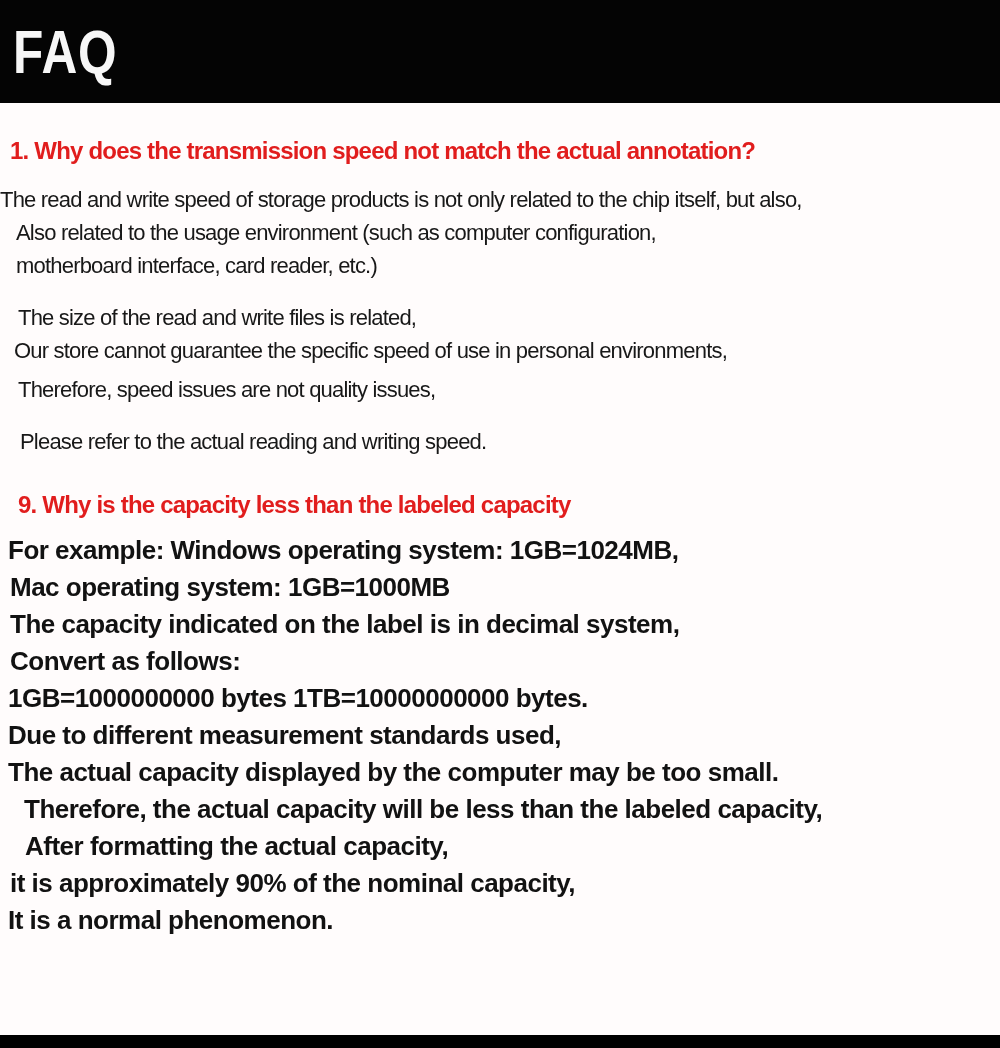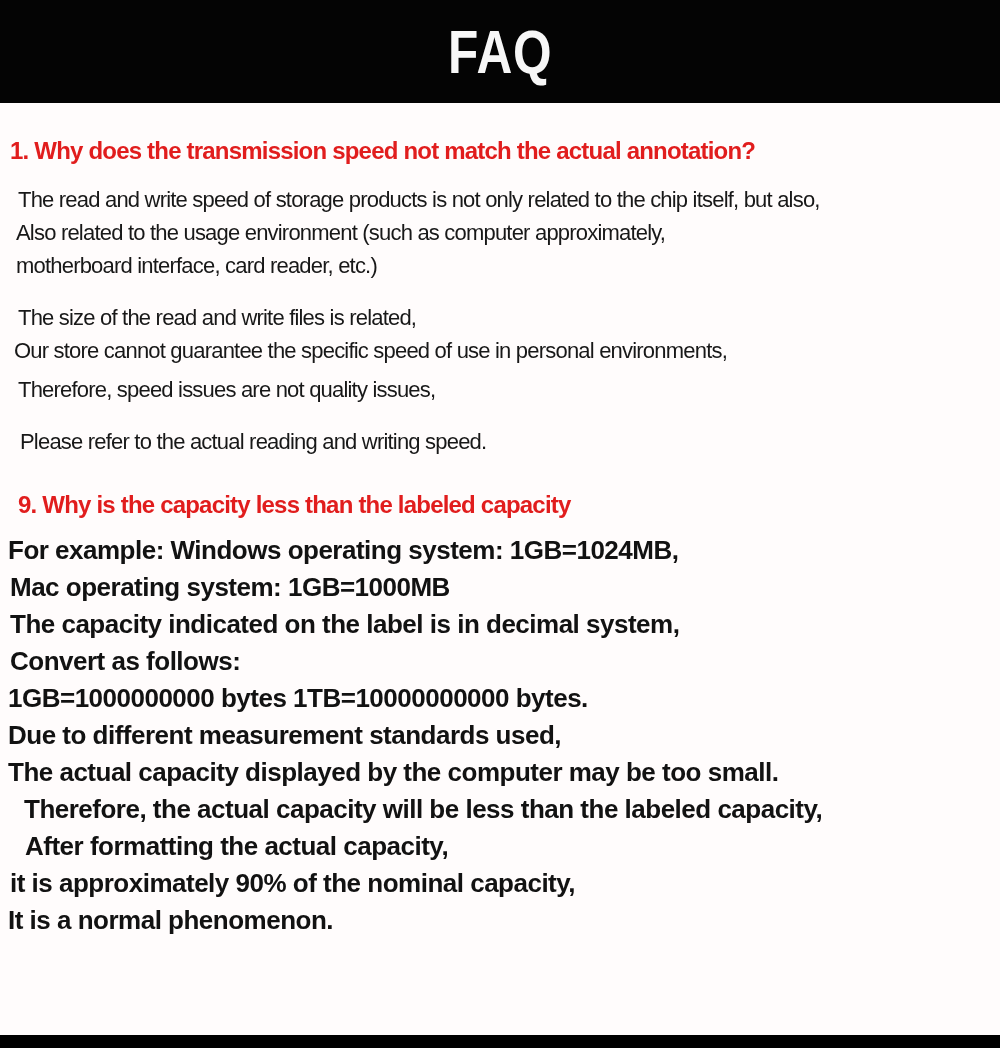--- a/index.html
+++ b/index.html
@@ -13,21 +13,21 @@
     overflow: hidden;
     background: #fffcfc;
     font-family: "Liberation Sans", sans-serif;
     color: #151515;
   }
   .header {
     height: 103px;
     background: #040404;
     display: flex;
     align-items: center;
-    justify-content: center;
+    justify-content: flex-start;
   }
   .faq-title {
     color: #f7f7f7;
     font-size: 62px;
     font-weight: bold;
     letter-spacing: 1px;
     transform: scaleX(0.8);
     transform-origin: center;
     line-height: 1;
   }
@@ -80,22 +80,22 @@
 <body>
 
 <div class="header">
   <div class="faq-title">FAQ</div>
 </div>
 
 <div>
 
   <div class="q-heading" id="q1-heading">1. Why does the transmission speed not match the actual annotation?</div>
 
-  <p class="s1-line" style="padding-left:18px">The read and write speed of storage products is not only related to the chip itself, but also,</p>
-  <p class="s1-line" style="padding-left:16px">Also related to the usage environment (such as computer approximately,</p>
+  <p class="s1-line" style="">The read and write speed of storage products is not only related to the chip itself, but also,</p>
+  <p class="s1-line" style="padding-left:16px">Also related to the usage environment (such as computer configuration,</p>
   <p class="s1-line" style="padding-left:16px">motherboard interface, card reader, etc.)</p>
   <p class="s1-line gap-sm" style="padding-left:18px">The size of the read and write files is related,</p>
   <p class="s1-line" style="padding-left:14px">Our store cannot guarantee the specific speed of use in personal environments,</p>
   <p class="s1-line gap-md" style="padding-left:18px">Therefore, speed issues are not quality issues,</p>
   <p class="s1-line gap-sm" style="padding-left:20px">Please refer to the actual reading and writing speed.</p>
 
   <div class="q-heading" id="q2-heading">9. Why is the capacity less than the labeled capacity</div>
 
   <p class="s2-line" style="padding-left:8px">For example: Windows operating system: 1GB=1024MB,</p>
   <p class="s2-line" style="padding-left:10px">Mac operating system: 1GB=1000MB</p>

